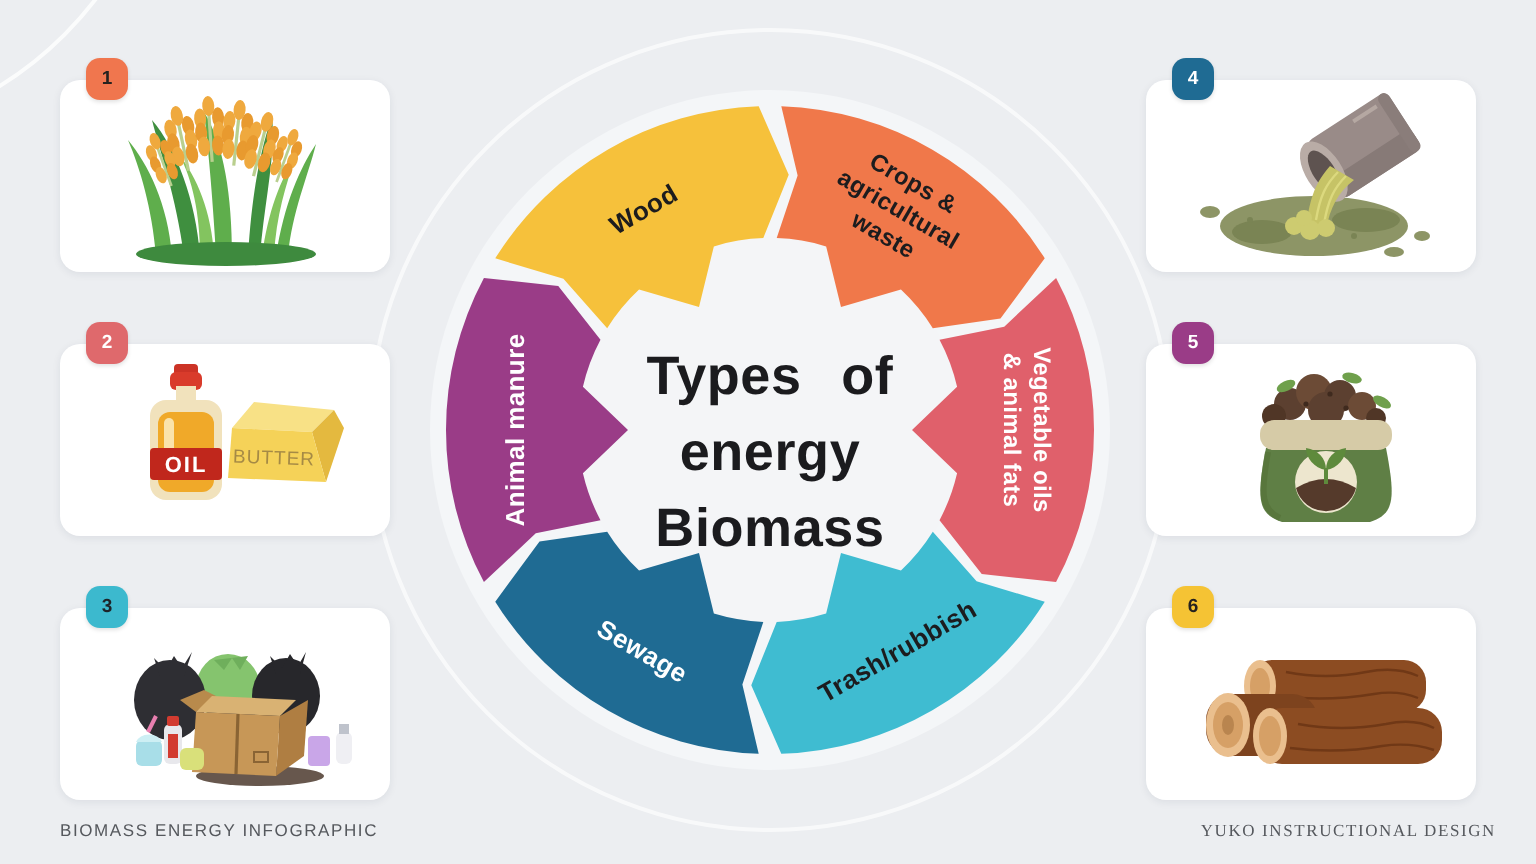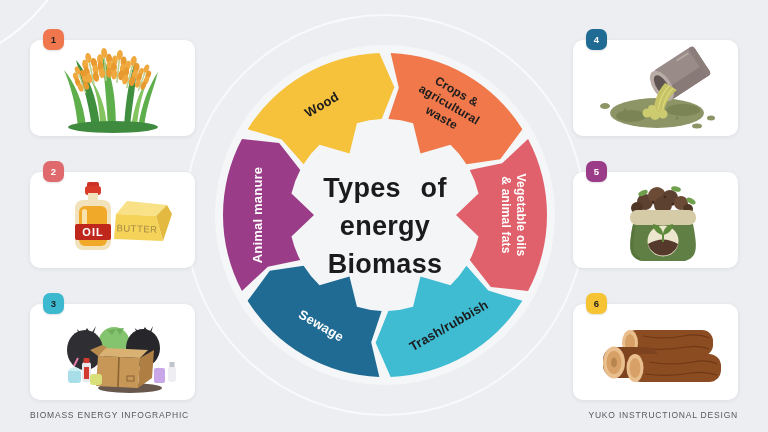--- a/index.html
+++ b/index.html
@@ -28,21 +28,21 @@
   .wheel-title span:first-child{word-spacing:12px;}
   .seg-label{
     position:absolute;font-weight:bold;text-align:center;white-space:nowrap;
     font-size:13px;line-height:16px;letter-spacing:.2px;
   }
   .seg-label.multi{font-size:12px;line-height:15px;}
   .footer-text{
     position:absolute;bottom:12px;font-size:8.5px;letter-spacing:.8px;color:#55585D;
   }
   #footer-left{left:30px;margin-top:35px;}
-  #footer-right{right:30px;}
+  #footer-right{right:20px;font-family:Liberation Serif, serif;}
 </style>
 </head>
 <body style="background: rgb(236, 238, 241);">
 
 <svg class="bg-layer" viewBox="0 0 768 432">
   <circle cx="-95" cy="-110" r="180" fill="none" stroke="#FFFFFF" stroke-opacity="0.8" stroke-width="2"></circle>
   <circle cx="385" cy="215" r="200" fill="none" stroke="#FFFFFF" stroke-opacity="0.65" stroke-width="2"></circle>
   <circle cx="385" cy="215" r="170" fill="#F4F6F8"></circle>
   <circle id="wheel-center-circle" cx="385" cy="215" r="97" fill="#F4F5F7"></circle>
   <g id="segments-layer">

